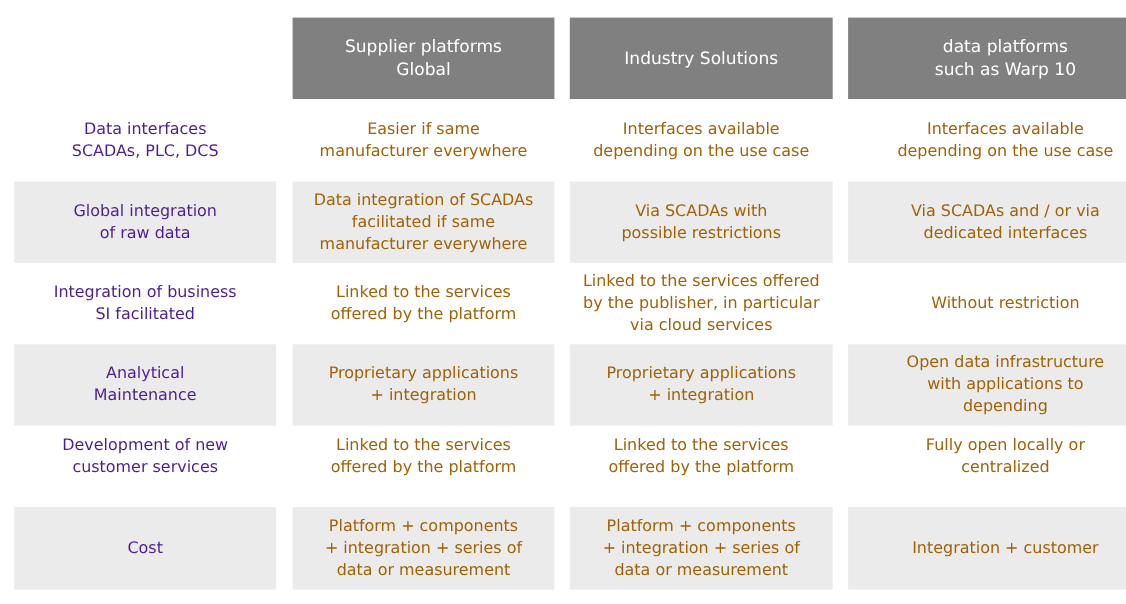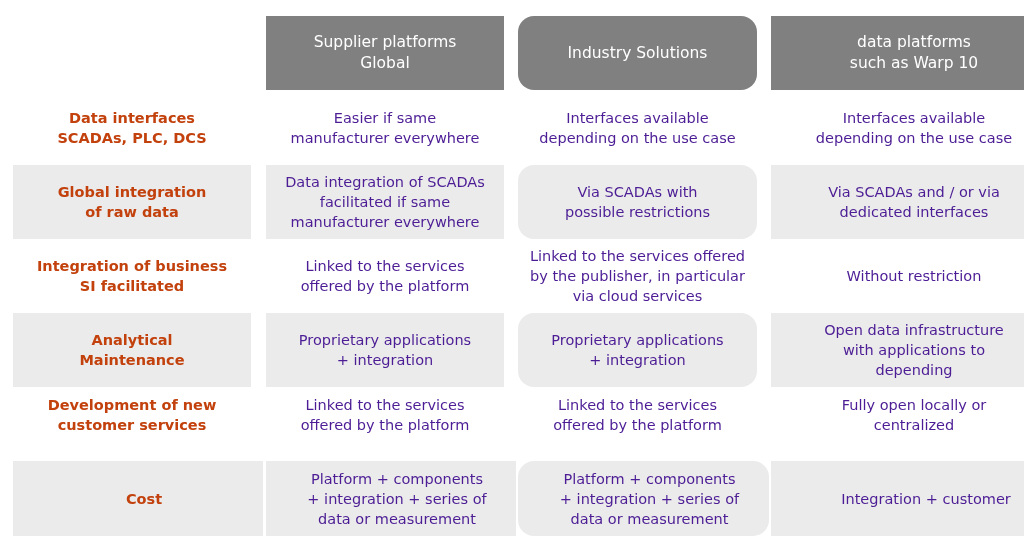--- a/index.html
+++ b/index.html
@@ -2,29 +2,29 @@
 <html><head>
 <meta charset="utf-8">
 <style>
   html, body { margin:0; padding:0; background:#ffffff; }
   body { width:1024px; height:549px; position:relative; overflow:hidden;
          font-family:"DejaVu Sans", sans-serif; }
   .hdr { position:absolute; top:16px; height:74px; background:#808080; color:#ffffff;
          display:flex; align-items:center; justify-content:center; text-align:center;
          font-size:15.5px; line-height:21px; white-space:pre-line; }
   .cell { position:absolute; height:74px; display:flex; align-items:center; justify-content:center;
-          text-align:center; font-size:14.5px; line-height:20px; color:#4c1d95; white-space:pre-line; }
-  .lbl { font-weight:bold; color:#c2410c; font-size:14.5px; }
+          text-align:center; font-size:14.5px; line-height:20px; color:#a16207; white-space:pre-line; }
+  .lbl { font-weight:normal; color:#4c1d95; font-size:14.5px; }
   .shade { background:#ebebeb; }
   .c0 { left:13px; width:238px; }
   .c1 { left:266px; width:238px; }
-  .c2 { left:518px; width:239px;border-radius:16px; }
+  .c2 { left:518px; width:239px; }
   .c3 { left:771px; width:286px; }
   .r1 { top:91px; } .r2 { top:165px; } .r3 { top:239px; }
-  .r4 { top:313px; } .r5 { top:378px; } .r6 { top:461px; height:75px;padding-left:12px; }
+  .r4 { top:313px; } .r5 { top:378px; } .r6 { top:461px; height:75px; }
 </style>
 </head>
 <body>
 
 <div>
   <div class="hdr c1">Supplier platforms
 Global</div>
   <div class="hdr c2">Industry Solutions</div>
   <div class="hdr c3">data platforms
 such as Warp 10</div>

